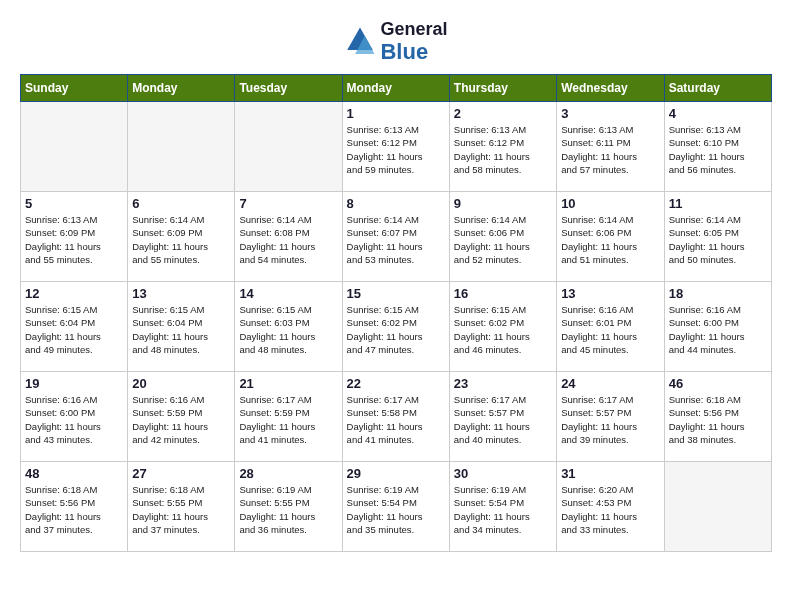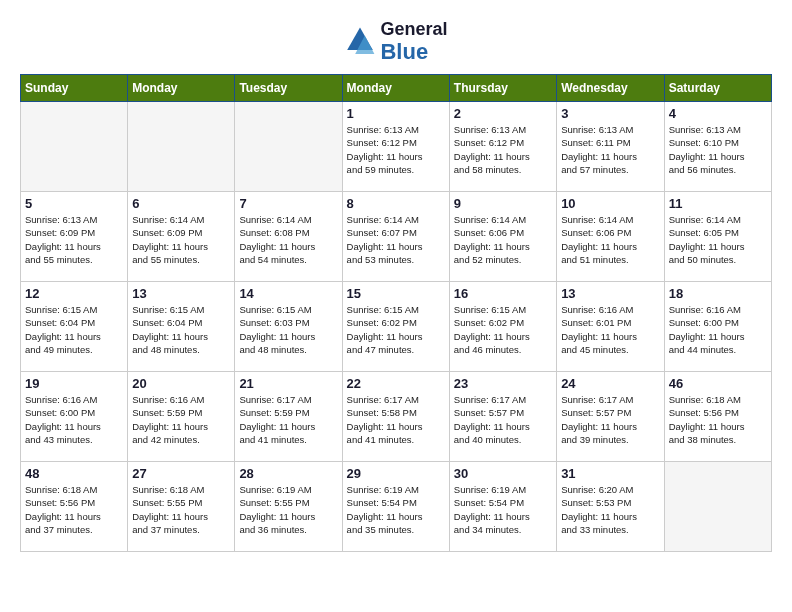--- a/index.html
+++ b/index.html
@@ -338,20 +338,20 @@
         <td>
           <div class="day-num">30</div>
           <div class="day-info" style="white-space: pre-line;">Sunrise: 6:19 AM
 Sunset: 5:54 PM
 Daylight: 11 hours
 and 34 minutes.</div>
         </td>
         <td>
           <div class="day-num">31</div>
           <div class="day-info" style="white-space: pre-line;">Sunrise: 6:20 AM
-Sunset: 5:53 PM
+Sunset: 4:53 PM
 Daylight: 11 hours
 and 33 minutes.</div>
         </td>
         <td class="empty"></td>
       </tr>
     </tbody>
 </table>
 
 </body></html>

